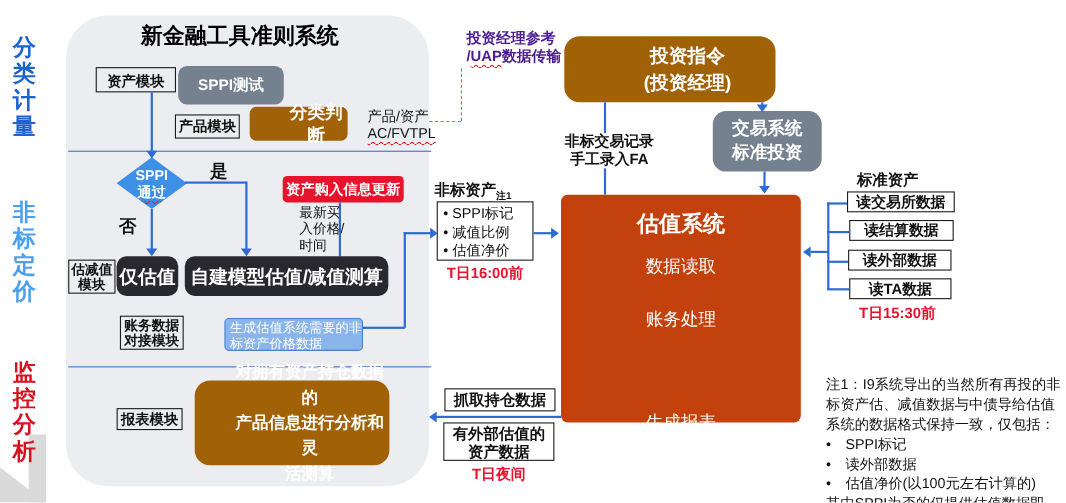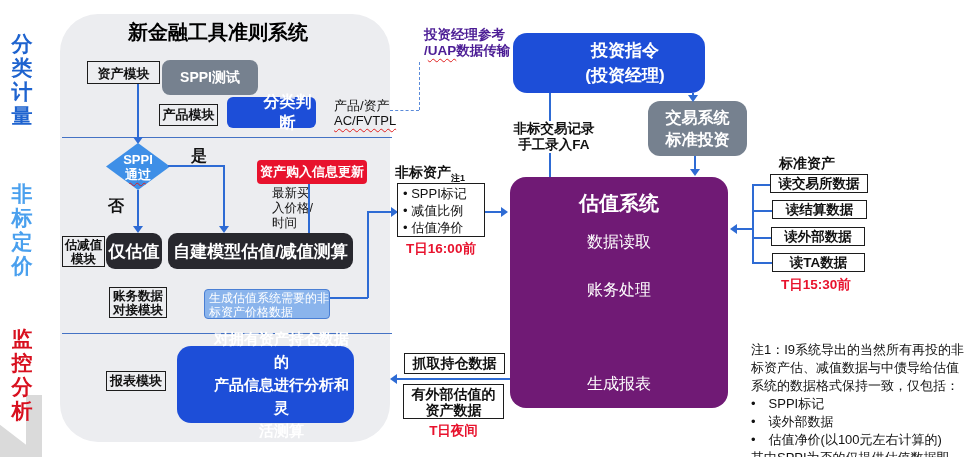--- a/index.html
+++ b/index.html
@@ -9,21 +9,21 @@
   }
   .abs{position:absolute;box-sizing:border-box;}
   .ml{white-space:pre-line;}
   .center{display:flex;align-items:center;justify-content:center;text-align:center;}
   
   .panel{background:#ecedf0;border-radius:38px;}
   
   .lbl{border:1.5px solid #1c1c1c;color:#111;font-weight:bold;background:transparent;}
   .lblw{border:1.5px solid #1c1c1c;color:#111;font-weight:bold;background:#fff;}
   
-  .blue-box{background:#1d4ed8;color:#fff;font-weight:bold;padding-left:32px;}
+  .blue-box{background:#a16207;color:#fff;font-weight:bold;padding-left:32px;}
   .slate-box{background:#76818f;color:#fff;font-weight:600;}
   .dark-box{background:#28282e;color:#fff;font-weight:bold;}
   .red-box{background:#e8122d;color:#fff;font-weight:bold;}
   .lightblue-box{background:#8ab4ec;border:1.5px solid #4a7fd4;color:#fff;}
   
   .hline{background:#2e6bd4;height:1.5px;}
   .vline{background:#2e6bd4;width:1.5px;}
   .dash-h{border-top:1.5px dashed #5b8bd9;}
   .dash-v{border-left:1.5px dashed #5b8bd9;}
   .divider{background:#4472c4;height:1px;}
@@ -174,21 +174,21 @@
 手工录入FA</div>
 
   <div class="abs" style="left:395px;top:164px;width:92px;font-size:14px;font-weight:bold;color:#111;">
     <span>非标资产</span><sub class="ref">注1</sub>
   </div>
   <div class="abs lblw ml" style="left:397px;top:183px;width:88px;height:54px;font-size:13px;line-height:17px;padding:1px 0 0 5px;font-weight:normal;">• SPPI标记
 • 减值比例
 • 估值净价</div>
   <div class="abs red-text" style="left:397px;top:240px;width:88px;text-align:center;font-size:13.5px;">T日16:00前</div>
 
-  <div class="abs" style="left:510px;top:177px;width:218px;height:231px;background:#701a75;border-radius:16px;color:#fff;">
+  <div class="abs" style="left:510px;top:177px;width:218px;height:207px;background:#c2410c;border-radius:6px;color:#fff;">
     <div class="abs" style="left:0;top:13px;width:218px;text-align:center;font-size:20px;font-weight:bold;">估值系统</div>
     <div class="abs" style="left:0;top:55px;width:218px;text-align:center;font-size:16px;">数据读取</div>
     <div class="abs" style="left:0;top:103px;width:218px;text-align:center;font-size:16px;">账务处理</div>
     <div class="abs" style="left:0;top:197px;width:218px;text-align:center;font-size:16px;">生成报表</div>
   </div>
 
   <div class="abs hline" style="left:396px;top:378px;width:114px;"></div>
   <div class="abs arr arr-left" style="left:390px;top:374px;"></div>
   <div class="abs lblw center" style="left:404px;top:353px;width:101px;height:21px;font-size:14px;">
     <span>抓取持仓数据</span>

